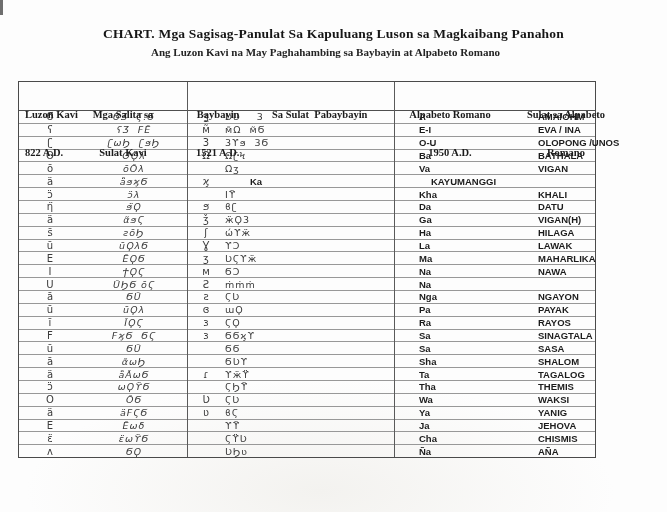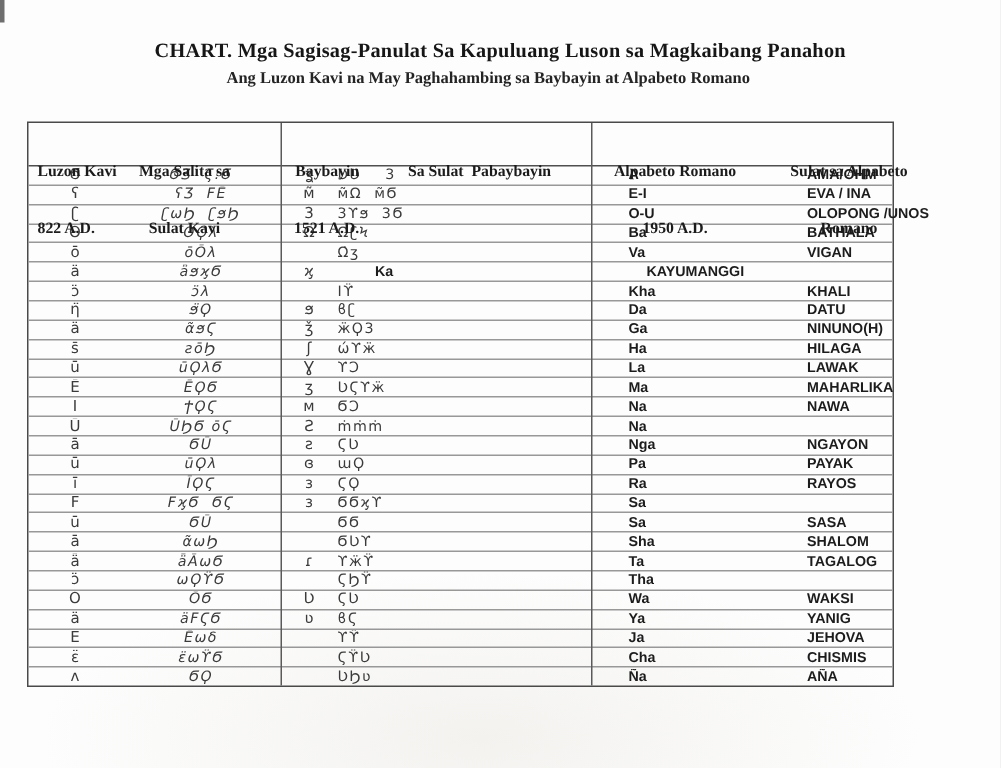--- a/index.html
+++ b/index.html
@@ -188,21 +188,21 @@
     <div class="cell pr c5">Da</div>
     <div class="cell pr c6">DATU</div>
   </div>
 
   <div class="row">
     <div class="cell hw c1">ä</div>
     <div class="cell hw c2">ᾶϧϚ</div>
     <div class="cell hw c3">ǯ</div>
     <div class="cell hw c4">ӝϘ3</div>
     <div class="cell pr c5">Ga</div>
-    <div class="cell pr c6">NINUNO(H)</div>
+    <div class="cell pr c6">VIGAN(H)</div>
   </div>
 
   <div class="row">
     <div class="cell hw c1">s̄</div>
     <div class="cell hw c2">ƨōϦ</div>
     <div class="cell hw c3">ʃ</div>
     <div class="cell hw c4">ώϒӝ</div>
     <div class="cell pr c5">Ha</div>
     <div class="cell pr c6">HILAGA</div>
   </div>
@@ -268,20 +268,21 @@
     <div class="cell pr c5">Ra</div>
     <div class="cell pr c6">RAYOS</div>
   </div>
 
   <div class="row">
     <div class="cell hw c1">Ϝ</div>
     <div class="cell hw c2">ϜϗϬ  ϬϚ</div>
     <div class="cell hw c3">ɜ</div>
     <div class="cell hw c4">ϬϬϗϒ</div>
     <div class="cell pr c5">Sa</div>
+    <div class="cell pr c6">SINAGTALA</div>
   </div>
 
   <div class="row">
     <div class="cell hw c1">ū</div>
     <div class="cell hw c2">ϬŪ</div>
     <div class="cell hw c3"></div>
     <div class="cell hw c4">ϬϬ</div>
     <div class="cell pr c5">Sa</div>
     <div class="cell pr c6">SASA</div>
   </div>
@@ -303,20 +304,21 @@
     <div class="cell pr c5">Ta</div>
     <div class="cell pr c6">TAGALOG</div>
   </div>
 
   <div class="row">
     <div class="cell hw c1">ɔ̈</div>
     <div class="cell hw c2">ωϘϔϬ</div>
     <div class="cell hw c3"></div>
     <div class="cell hw c4">ϚϦϔ</div>
     <div class="cell pr c5">Tha</div>
+    <div class="cell pr c6">THEMIS</div>
   </div>
 
   <div class="row">
     <div class="cell hw c1">Ō</div>
     <div class="cell hw c2">ŌϬ</div>
     <div class="cell hw c3">Ʋ</div>
     <div class="cell hw c4">ϚƲ</div>
     <div class="cell pr c5">Wa</div>
     <div class="cell pr c6">WAKSI</div>
   </div>

